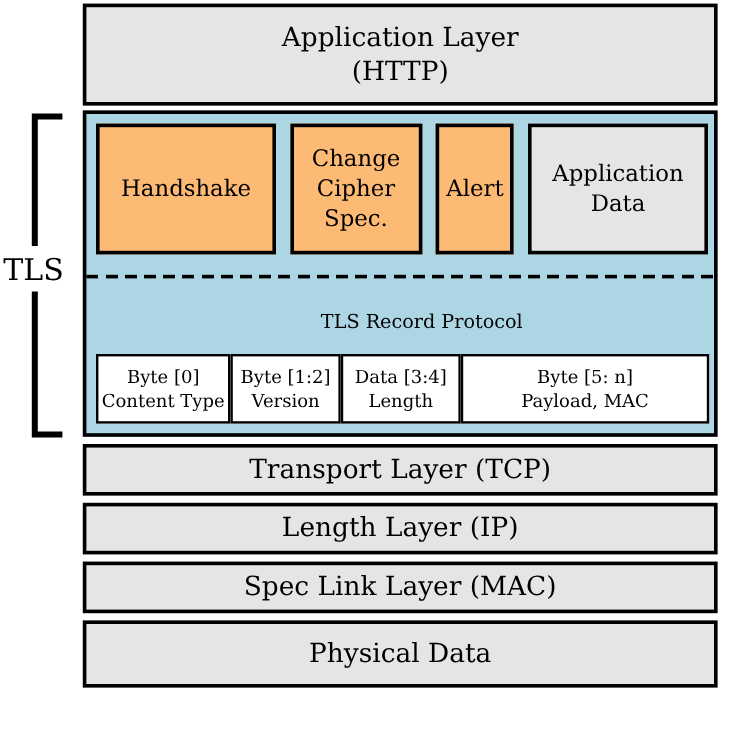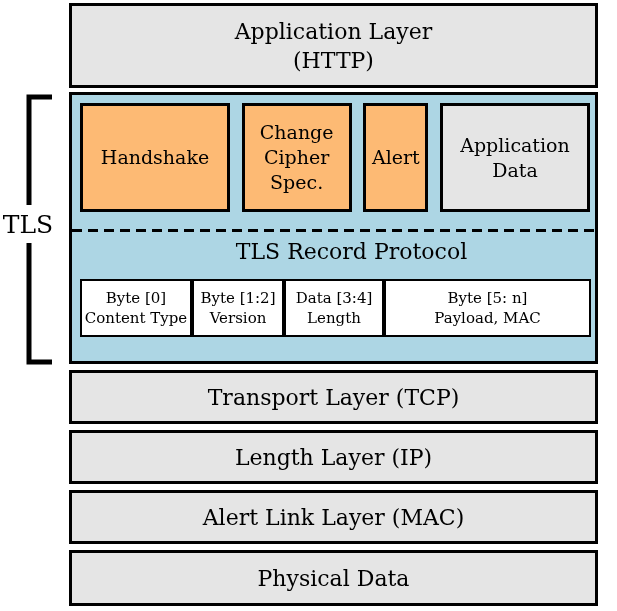--- a/index.html
+++ b/index.html
@@ -83,23 +83,23 @@
     padding: 2px;
   }
 
   .divider {
     margin-top: 17px;
     height: 3px;
     background: repeating-linear-gradient(90deg, #000000 0 10px, transparent 10px 16px);
   }
 
   .record-label {
-    margin-top: 4px;
+    margin-top: 20px;
     text-align: center;
-    font-size: 22px;
+    font-size: 16px;
     line-height: 32px;
     padding-left: 36px;
   }
 
   .byte-row {
     margin: 11px 4px 0 8px;
     display: flex;
   }
   .byte-cell {
     height: 58px;
@@ -113,21 +113,21 @@
     font-size: 15px;
     line-height: 20px;
   }
   .byte-cell.c0 { width: 112px; }
   .byte-cell.c1 { width: 92px; }
   .byte-cell.c2 { width: 100px; }
   .byte-cell.c3 { flex: 1; }
 
   .layer {
     margin-top: 6px;
-    height: 54px;
+    height: 43px;
     display: flex;
     align-items: center;
     justify-content: center;
     text-align: center;
     font-size: 22px;
   }
   .layer.last { height: 56px; }
 </style>
 </head>
 <body>
@@ -176,17 +176,17 @@
         <div class="byte-cell c3">
           <div>Byte [5: n]</div>
           <div>Payload, MAC</div>
         </div>
       </div>
 
     </div>
 
     <div class="box gray layer">Transport Layer (TCP)</div>
     <div class="box gray layer">Length Layer (IP)</div>
-    <div class="box gray layer">Alert Link Layer (MAC)</div>
+    <div class="box gray layer">Spec Link Layer (MAC)</div>
     <div class="box gray layer last">Physical Data</div>
 
   </div>
 </div>
 
 </body></html>

